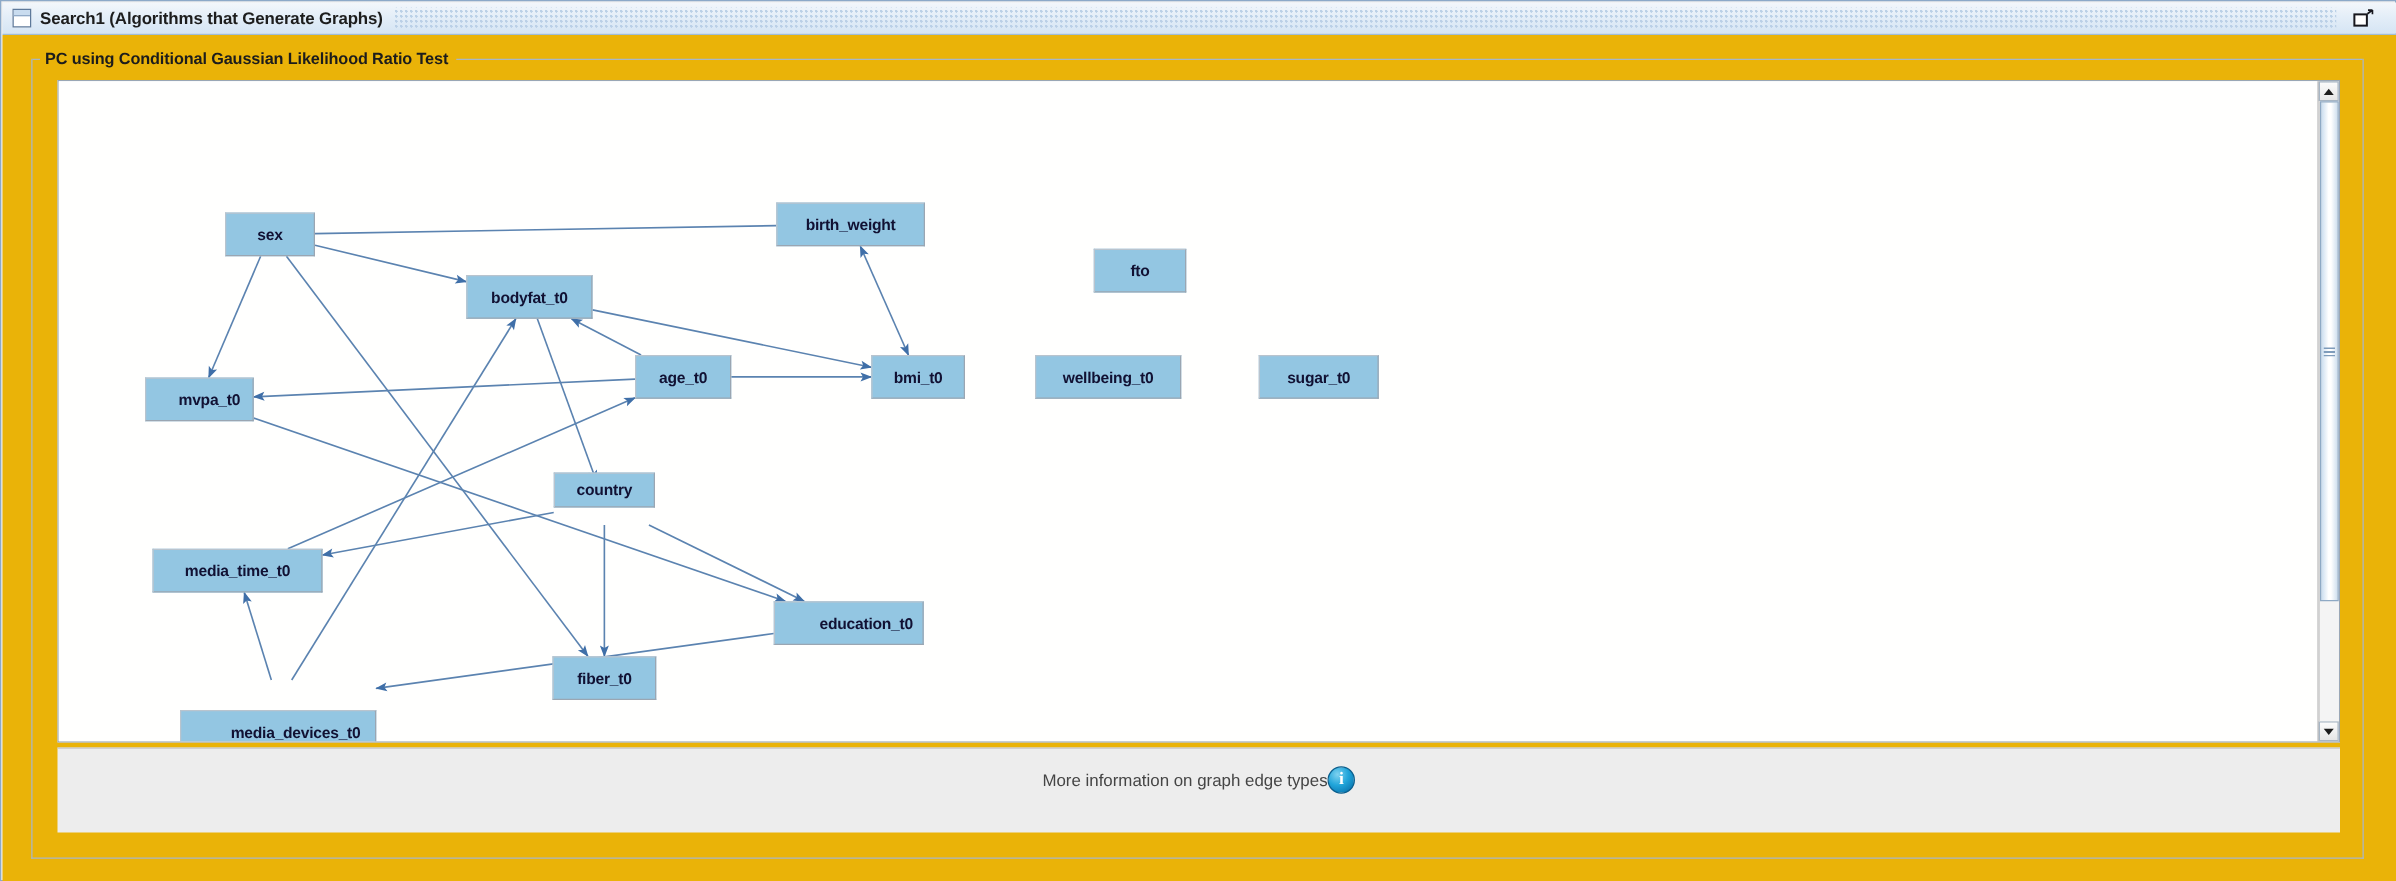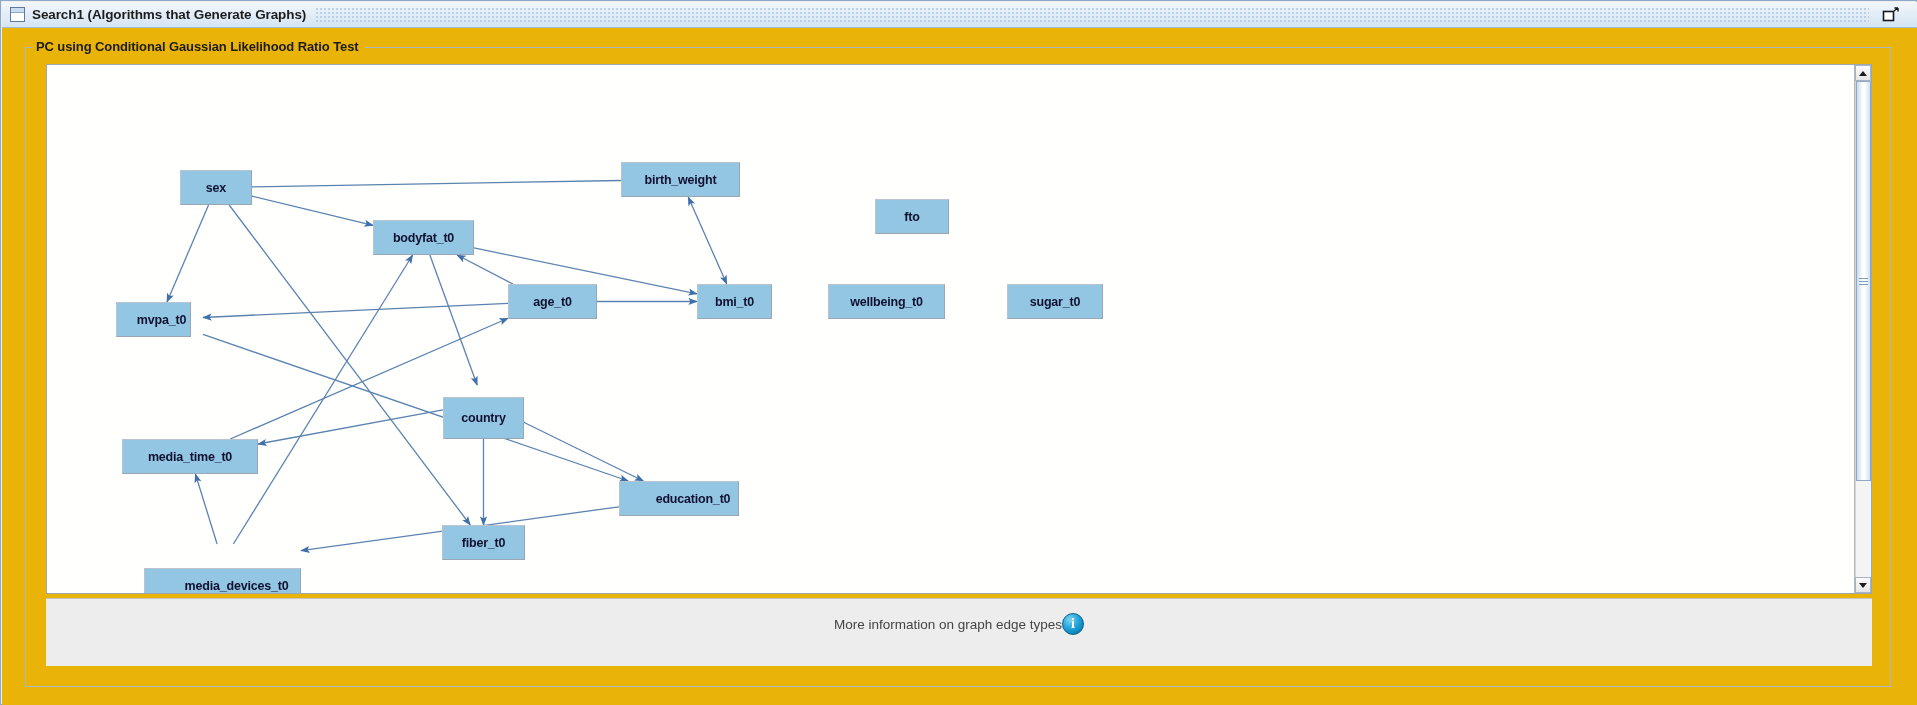--- a/index.html
+++ b/index.html
@@ -369,36 +369,36 @@
                 </div>
                 <div class="gnode" style="left: 574px; top: 97px; width: 119px; height: 35px;">
                   <span>birth_weight</span>
                 </div>
                 <div class="gnode" style="left: 828px; top: 134px; width: 74px; height: 35px;">
                   <span>fto</span>
                 </div>
                 <div class="gnode" style="left: 326px; top: 155px; width: 101px; height: 35px;">
                   <span>bodyfat_t0</span>
                 </div>
-                <div class="gnode" style="left: 461px; top: 219px; width: 89px; height: 35px;">
+                <div class="gnode" style="left: 461px; top: 219px; width: 77px; height: 35px;">
                   <span>age_t0</span>
                 </div>
                 <div class="gnode" style="left: 650px; top: 219px; width: 75px; height: 35px;">
                   <span>bmi_t0</span>
                 </div>
                 <div class="gnode" style="left: 781px; top: 219px; width: 117px; height: 35px;">
                   <span>wellbeing_t0</span>
                 </div>
                 <div class="gnode" style="left: 960px; top: 219px; width: 96px; height: 35px;">
                   <span>sugar_t0</span>
                 </div>
-                <div class="gnode" style="left: 69px; top: 237px; width: 75px; height: 35px; padding-left: 16px;">
+                <div class="gnode" style="left: 69px; top: 237px; width: 87px; height: 35px; padding-left: 16px;">
                   <span>mvpa_t0</span>
                 </div>
-                <div class="gnode" style="left: 396px; top: 332px; width: 81px; height: 42px;">
+                <div class="gnode" style="left: 396px; top: 313px; width: 81px; height: 28px;">
                   <span>country</span>
                 </div>
                 <div class="gnode" style="left: 75px; top: 374px; width: 136px; height: 35px;">
                   <span>media_time_t0</span>
                 </div>
                 <div class="gnode" style="left: 572px; top: 416px; width: 120px; height: 35px; padding-left: 28px;">
                   <span>education_t0</span>
                 </div>
                 <div class="gnode" style="left: 395px; top: 460px; width: 83px; height: 35px;">
                   <span>fiber_t0</span>

